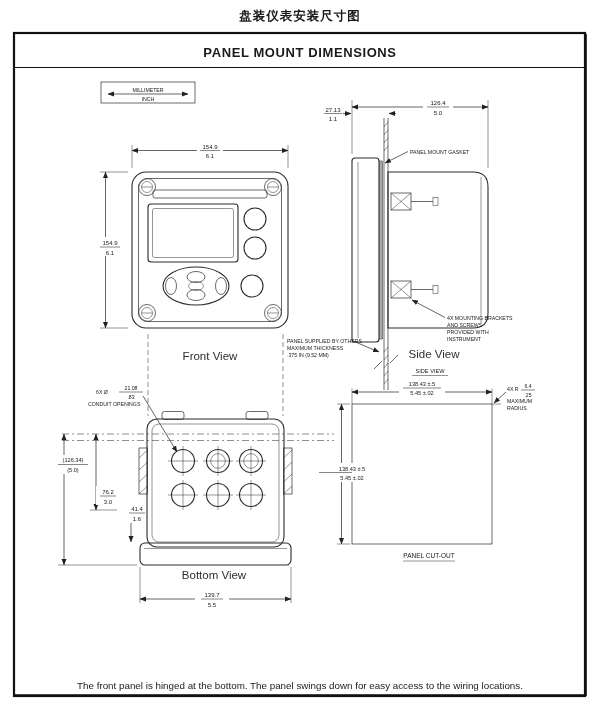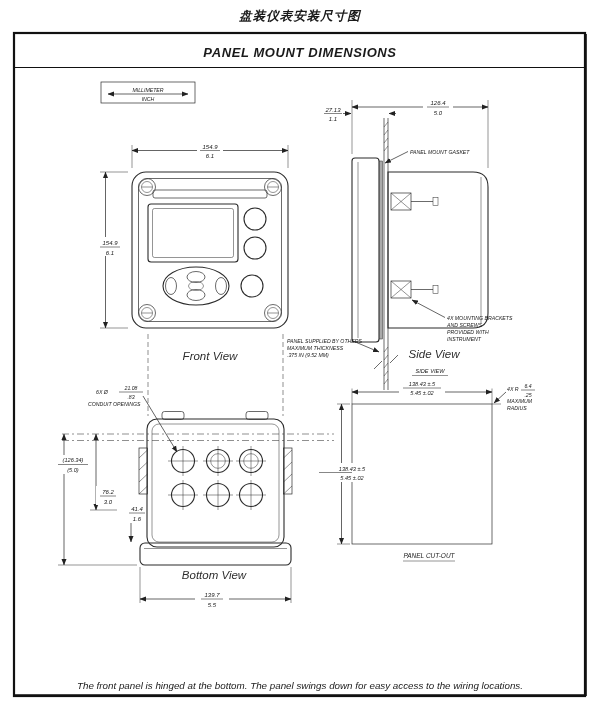--- a/index.html
+++ b/index.html
@@ -1,17 +1,17 @@
 <!DOCTYPE html>
 <html><head>
 <meta charset="utf-8">
 <style>
   html,body{margin:0;padding:0;background:#fff;}
   .page{position:relative;width:600px;height:711px;background:#fff;overflow:hidden;
-        font-family:"Liberation Sans", sans-serif;font-style:italic;}
+        font-family:"Liberation Sans", sans-serif;}
   svg text{font-family:"Liberation Sans", sans-serif;fill:#1a1a1a;}
   .ln{stroke:#2b2b2b;fill:none;stroke-width:1.1;}
   .ln2{stroke:#2b2b2b;fill:none;stroke-width:.7;}
   .thin{stroke:#2b2b2b;fill:none;stroke-width:.5;}
   .dl{stroke:#222;fill:none;stroke-width:.7;}
   .dash{stroke:#444;fill:none;stroke-width:.6;stroke-dasharray:7 3 2 3;}
   .dash2{stroke:#444;fill:none;stroke-width:.6;stroke-dasharray:5 3;}
   .t6{font-size:6px;text-anchor:middle;}
   .t56{font-size:5.6px;text-anchor:middle;}
   .t5{font-size:5.2px;}

